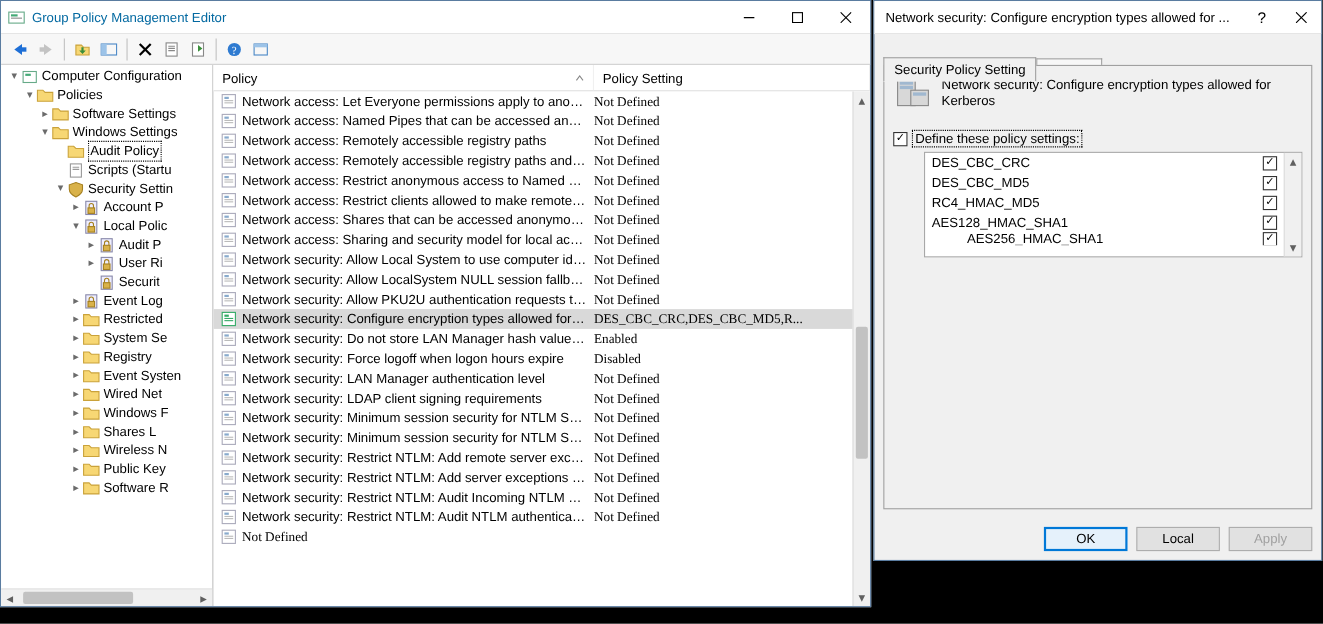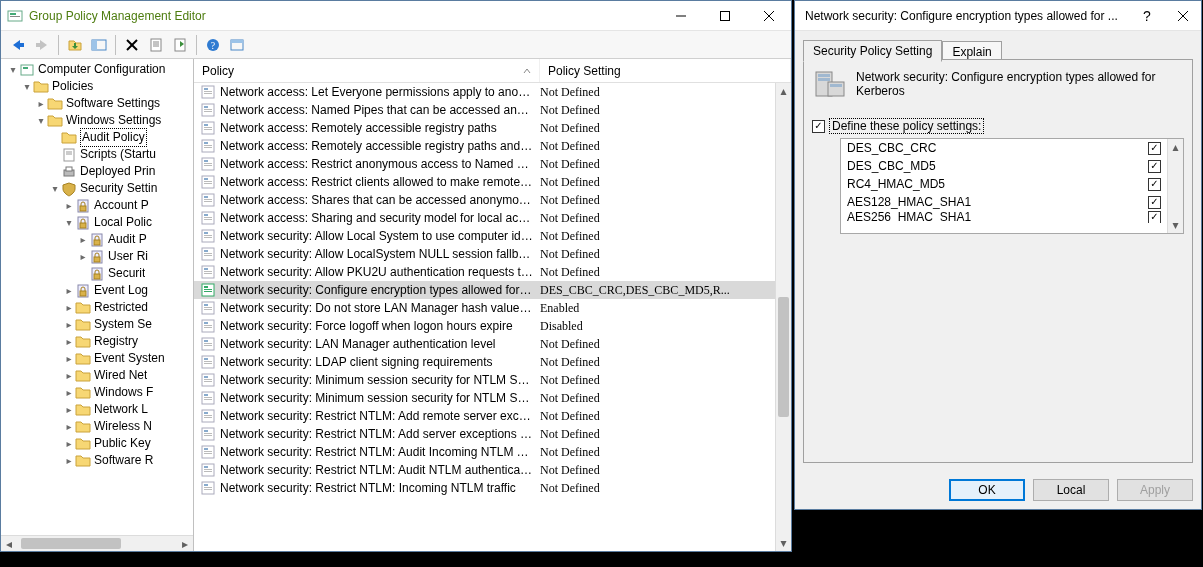--- a/index.html
+++ b/index.html
@@ -31,21 +31,21 @@
     align-items: center;
     background: #fff;
     border-bottom: 1px solid #e5e5e5;
     padding-left: 6px;
   }
   .titlebar .app-icon {
     width: 16px; height: 16px;
     margin-right: 6px;
     display: inline-flex; align-items:center; justify-content:center;
   }
-  .titlebar .title { flex: 1; color: #4d7c0f; font-size: 12px; }
+  .titlebar .title { flex: 1; color: #0369a1; font-size: 12px; }
   .win-controls { display: flex; height: 100%; }
   .win-btn {
     width: 44px;
     display: flex;
     align-items: center;
     justify-content: center;
     color: #555;
     font-size: 14px;
     cursor: default;
   }
@@ -240,21 +240,21 @@
     height: 22px;
     position: relative;
   }
   .tab {
     padding: 3px 9px;
     border: 1px solid #a0a0a0;
     border-bottom: none;
     background: #f7f7f7;
     font-size: 12px;
     position: relative;
-    top: 3px;
+    top: 15px;
   }
   .tab.active {
     background: #f0f0f0;
     border-bottom: 1px solid #f0f0f0;
     z-index: 2;
   }
   .tab-panel {
     border: 1px solid #a0a0a0;
     flex: 1;
     background: #f0f0f0;
@@ -296,21 +296,21 @@
     flex:1;
     overflow: hidden;
   }
   .enc-item {
     display: flex;
     align-items: center;
     justify-content: space-between;
     height: 18px;
     padding: 0 6px;
   }
-  .enc-item.cut { height: 12px; overflow:hidden; }
+  .enc-item.cut { height: 12px; overflow:hidden;margin-left:32px; }
   .enc-scroll {
     width: 16px;
     background: #f0f0f0;
     border-left: 1px solid #dcdcdc;
     position: relative;
   }
   .enc-scroll .arrow {
     height:16px; display:flex; align-items:center; justify-content:center; color:#606060;
   }
 
@@ -501,30 +501,20 @@
             <span class="icon">
               <svg width="16" height="16">
                 <rect x="3" y="2" width="10" height="12" fill="#fff" stroke="#999"></rect>
                 <line x1="5" y1="5" x2="11" y2="5" stroke="#999"></line>
                 <line x1="5" y1="7" x2="11" y2="7" stroke="#999"></line>
               </svg>
             </span>
             <span class="label">Scripts (Startu</span>
           </div>
           <div class="tree-row" style="padding-left: 46px;">
-            <span class="toggle"></span>
-            <span class="icon">
-              <svg width="16" height="16">
-                <rect x="3" y="6" width="10" height="6" fill="#bbb" stroke="#777"></rect>
-                <rect x="5" y="3" width="6" height="4" fill="#fff" stroke="#777"></rect>
-              </svg>
-            </span>
-            <span class="label">Deployed Prin</span>
-          </div>
-          <div class="tree-row" style="padding-left: 46px;">
             <span class="toggle">▾</span>
             <span class="icon">
               <svg width="16" height="16">
                 <path d="M8 2 L14 4 V8 C14 12 8 15 8 15 C8 15 2 12 2 8 V4 Z" fill="#d9b24a" stroke="#a68120"></path>
               </svg>
             </span>
             <span class="label">Security Settin</span>
           </div>
           <div class="tree-row" style="padding-left: 60px;">
             <span class="toggle">▸</span>
@@ -646,21 +636,21 @@
             </span>
             <span class="label">Windows F</span>
           </div>
           <div class="tree-row" style="padding-left: 60px;">
             <span class="toggle">▸</span>
             <span class="icon">
               <svg width="16" height="16">
                 <polygon points="1,13 15,13 15,5 8,5 6,3 1,3" fill="#f7d774" stroke="#caa23a"></polygon>
               </svg>
             </span>
-            <span class="label">Network L</span>
+            <span class="label">Shares L</span>
           </div>
           <div class="tree-row" style="padding-left: 60px;">
             <span class="toggle">▸</span>
             <span class="icon">
               <svg width="16" height="16">
                 <polygon points="1,13 15,13 15,5 8,5 6,3 1,3" fill="#f7d774" stroke="#caa23a"></polygon>
               </svg>
             </span>
             <span class="label">Wireless N</span>
           </div>
@@ -972,21 +962,20 @@
             </div>
             <div class="list-row">
               <span class="icon">
                 <svg width="16" height="16">
                   <rect x="2" y="2" width="12" height="12" fill="#fff" stroke="#aab"></rect>
                   <rect x="4" y="4" width="4" height="2" fill="#8ac"></rect>
                   <rect x="4" y="7" width="8" height="1" fill="#bbb"></rect>
                   <rect x="4" y="9" width="8" height="1" fill="#bbb"></rect>
                 </svg>
               </span>
-              <span class="pname">Network security: Restrict NTLM: Incoming NTLM traffic</span>
               <span class="psetting">Not Defined</span>
             </div>
           </div>
         <div class="vscroll">
           <div class="arrow">▴</div>
           <div class="track">
               <div class="thumb" style="top:198px; height:120px;"></div>
             </div>
           <div class="arrow" style="position:absolute;bottom:0;left:0;right:0">▾</div>
         </div>

